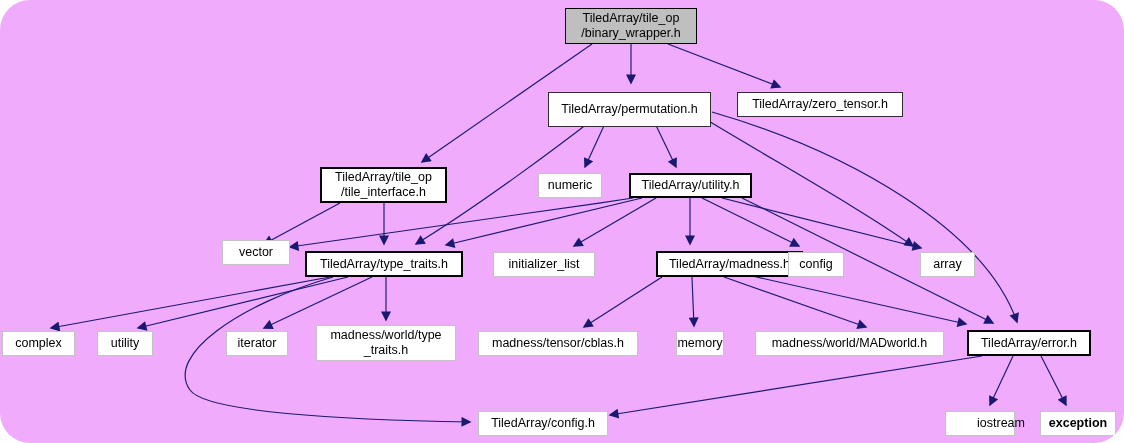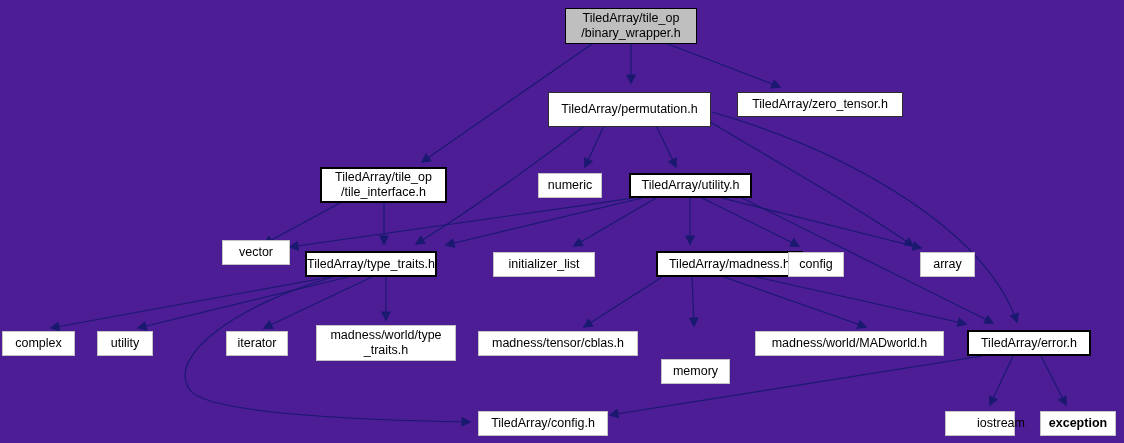--- a/index.html
+++ b/index.html
@@ -1,21 +1,22 @@
 <!DOCTYPE html>
 <html><head>
 <meta charset="utf-8">
 <style>
   html,body{margin:0;padding:0;background:#ffffff;}
   #stage{
     position:relative;
     width:1124px;height:443px;
-    background:#4c1d95;
+    background:#f0abfc;
     font-family:"Liberation Sans","DejaVu Sans",sans-serif;
     overflow:hidden;
+    border-radius:30px;
   }
   #edge-layer{position:absolute;left:0;top:0;width:1124px;height:443px;}
   .node{
     position:absolute;
     display:flex;align-items:center;justify-content:center;
     text-align:center;
     font-size:12.5px;line-height:15px;color:#000;
     white-space:pre-line;
     box-sizing:border-box;
     background:#ffffff;
@@ -72,31 +73,31 @@
   <div id="nodes">
       <div class="node focus" style="left: 565px; top: 8px; width: 132px; height: 36px;">TiledArray/tile_op
 /binary_wrapper.h</div>
       <div class="node internal" style="left: 548px; top: 92px; width: 163px; height: 35px; text-align: center;">TiledArray/permutation.h</div>
       <div class="node internal" style="left: 737px; top: 92px; width: 166px; height: 25px;">TiledArray/zero_tensor.h</div>
       <div class="node internal_bold" style="left: 320px; top: 167px; width: 127px; height: 36px;">TiledArray/tile_op
 /tile_interface.h</div>
       <div class="node external" style="left: 538px; top: 173px; width: 64px; height: 25px;">numeric</div>
       <div class="node internal_bold" style="left: 629px; top: 173px; width: 123px; height: 25px;">TiledArray/utility.h</div>
       <div class="node external" style="left: 222px; top: 240px; width: 68px; height: 25px;">vector</div>
-      <div class="node internal_bold" style="left: 305px; top: 251px; width: 132px; height: 26px;">TiledArray/type_traits.h</div>
+      <div class="node internal_bold" style="left: 305px; top: 251px; width: 158px; height: 26px;">TiledArray/type_traits.h</div>
       <div class="node external" style="left: 493px; top: 252px; width: 102px; height: 25px;">initializer_list</div>
       <div class="node internal_bold" style="left: 616px; top: 251px; width: 147px; height: 26px; margin-left: 40px;">TiledArray/madness.h</div>
       <div class="node external" style="left: 788px; top: 252px; width: 56px; height: 25px;">config</div>
       <div class="node external" style="left: 920px; top: 252px; width: 55px; height: 25px;">array</div>
       <div class="node external" style="left: 2px; top: 331px; width: 73px; height: 25px;">complex</div>
       <div class="node external" style="left: 97px; top: 331px; width: 56px; height: 25px;">utility</div>
       <div class="node external" style="left: 226px; top: 331px; width: 62px; height: 25px;">iterator</div>
       <div class="node external" style="left: 316px; top: 325px; width: 140px; height: 36px;">madness/world/type
 _traits.h</div>
       <div class="node external" style="left: 478px; top: 331px; width: 160px; height: 25px;">madness/tensor/cblas.h</div>
-      <div class="node external" style="left: 661px; top: 331px; width: 69px; height: 25px; margin-top: 28px;">memory</div>
+      <div class="node external" style="left: 676px; top: 331px; width: 48px; height: 25px;">memory</div>
       <div class="node external" style="left: 755px; top: 331px; width: 189px; height: 25px;">madness/world/MADworld.h</div>
       <div class="node internal_bold" style="left: 967px; top: 330px; width: 124px; height: 26px;">TiledArray/error.h</div>
       <div class="node external" style="left: 478px; top: 411px; width: 130px; height: 25px;">TiledArray/config.h</div>
       <div class="node external" style="left: 945px; top: 411px; width: 70px; height: 25px; padding-left: 42px;">iostream</div>
       <div class="node external" style="left: 1040px; top: 411px; width: 76px; height: 25px; font-weight: bold;">exception</div>
     </div>
 </div>
 
 </body></html>

